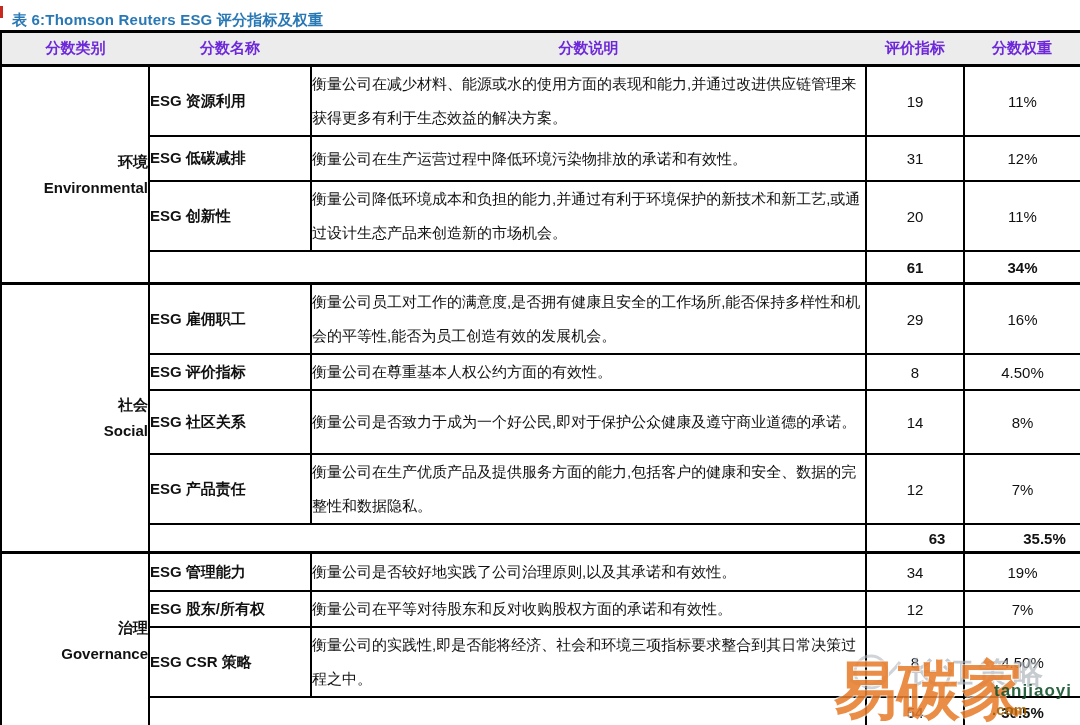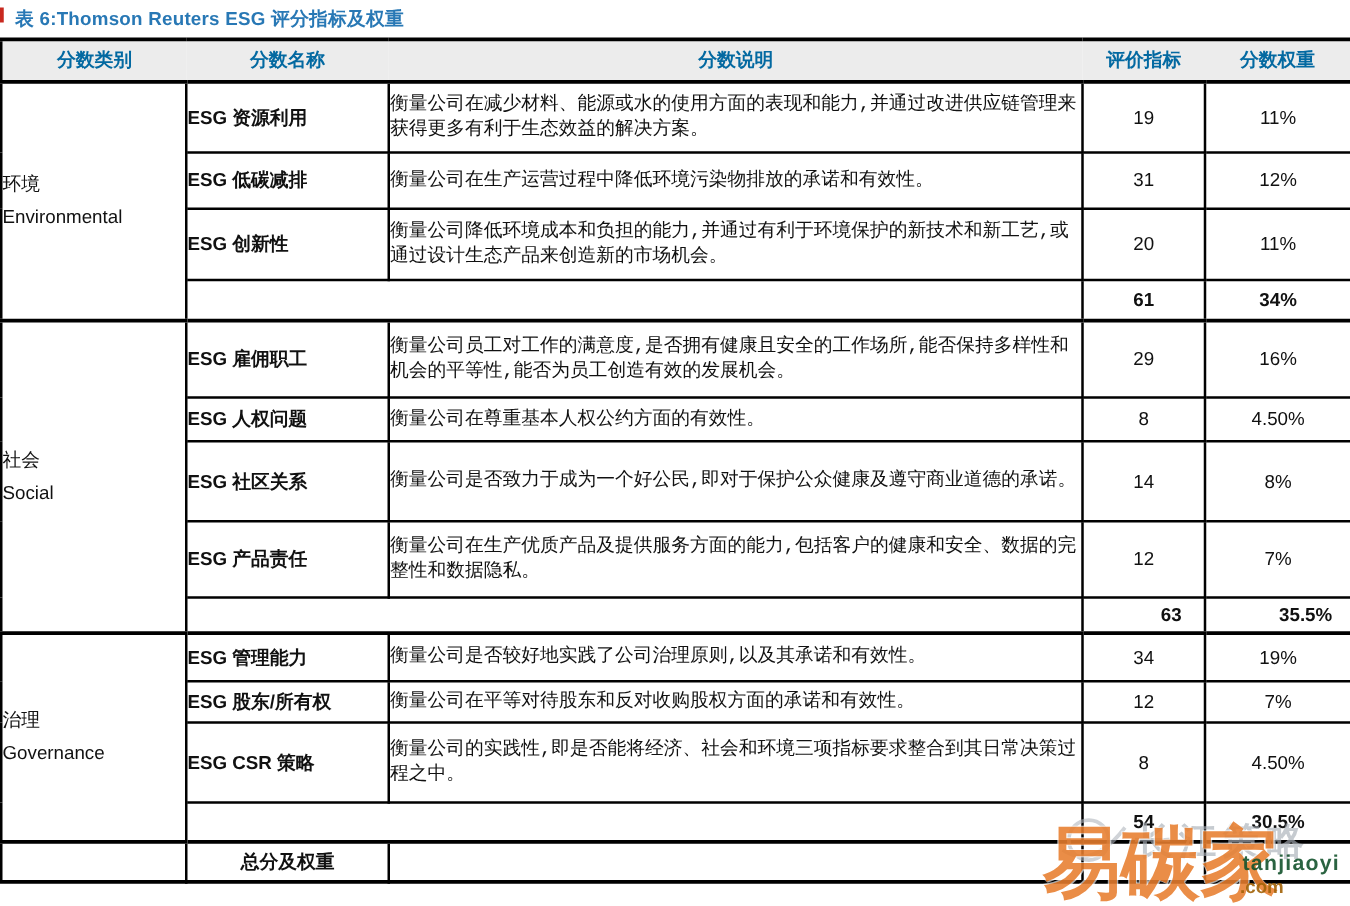--- a/index.html
+++ b/index.html
@@ -2,42 +2,42 @@
 <html><head>
 <meta charset="utf-8">
 <style>
   html,body{margin:0;padding:0;}
   body{
     width:1080px;height:725px;position:relative;background:#ffffff;
     font-family:"Liberation Sans","DejaVu Sans",sans-serif;color:#111;
     overflow:hidden;
   }
   
-  .title-bar{position:relative;height:30px;display:flex;align-items:center;}
+  .title-bar{position:relative;height:30px;display:flex;align-items:flex-end;}
   .red-tick{position:absolute;left:0;top:6px;width:3px;height:12px;background:#c8291f;}
   .table-title{padding-left:12px;font-size:15px;font-weight:600;color:#2878b5;letter-spacing:.2px;}
 
   
   table.esg{
     border-collapse:collapse;table-layout:fixed;width:1080px;
     border-top:3px solid #000;border-bottom:3px solid #000;
     border-left:2px solid #000;border-right:2px solid #000;
   }
   table.esg th{
     background:#ececec;border-left:0;border-right:0;
     border-top:0;border-bottom:3px solid #000;
-    font-size:15px;font-weight:bold;height:27px;padding:2px 0;color:#0369a1;
+    font-size:15px;font-weight:bold;height:27px;padding:2px 0;color:#6d28d9;
   }
   table.esg td{
     border:2px solid #000;font-size:15px;vertical-align:middle;padding:0;
   }
   tr.section-start td{border-top:3px solid #000;}
-  td.cat{font-weight:normal;text-align:left;line-height:26px;}
+  td.cat{font-weight:bold;text-align:right;line-height:26px;}
   td.name{font-weight:bold;padding:0 4px;}
-  td.desc{text-align:left;padding:3px 12px;line-height:20px;font-size:14.5px;font-family:Liberation Mono, monospace;}
+  td.desc{text-align:left;padding:3px 12px;line-height:34px;font-size:14.5px;}
   td.num{text-align:center;}
   tr.subtotal td{font-weight:bold;margin-top:44px;}
   tr.h54 td{height:54px;} tr.h43 td{height:43px;} tr.h55 td{height:55px;}
   tr.h30 td{height:30px;} tr.h59 td{height:59px;} tr.h33 td{height:33px;}
   tr.h62 td{height:62px;margin-left:32px;} tr.h26 td{height:26px;padding-left:44px;} tr.h36 td{height:36px;}
   tr.h31 td{height:31px;} tr.h29 td{height:29px;}
   td.total-label{font-weight:bold;text-align:center;}
 
   
   .wm{position:absolute;pointer-events:none;white-space:nowrap;}
@@ -108,21 +108,21 @@
       <td class="cat" rowspan="5">
         <span style="display:block">社会</span>
         <span style="display:block">Social</span>
       </td>
       <td class="name">ESG 雇佣职工</td>
       <td class="desc">衡量公司员工对工作的满意度,是否拥有健康且安全的工作场所,能否保持多样性和机会的平等性,能否为员工创造有效的发展机会。</td>
       <td class="num">29</td>
       <td class="num">16%</td>
     </tr>
     <tr class="h33">
-      <td class="name">ESG 人权问题</td>
+      <td class="name">ESG 评价指标</td>
       <td class="desc">衡量公司在尊重基本人权公约方面的有效性。</td>
       <td class="num">8</td>
       <td class="num">4.50%</td>
     </tr>
     <tr class="h62">
       <td class="name">ESG 社区关系</td>
       <td class="desc">衡量公司是否致力于成为一个好公民,即对于保护公众健康及遵守商业道德的承诺。</td>
       <td class="num">14</td>
       <td class="num">8%</td>
     </tr>

